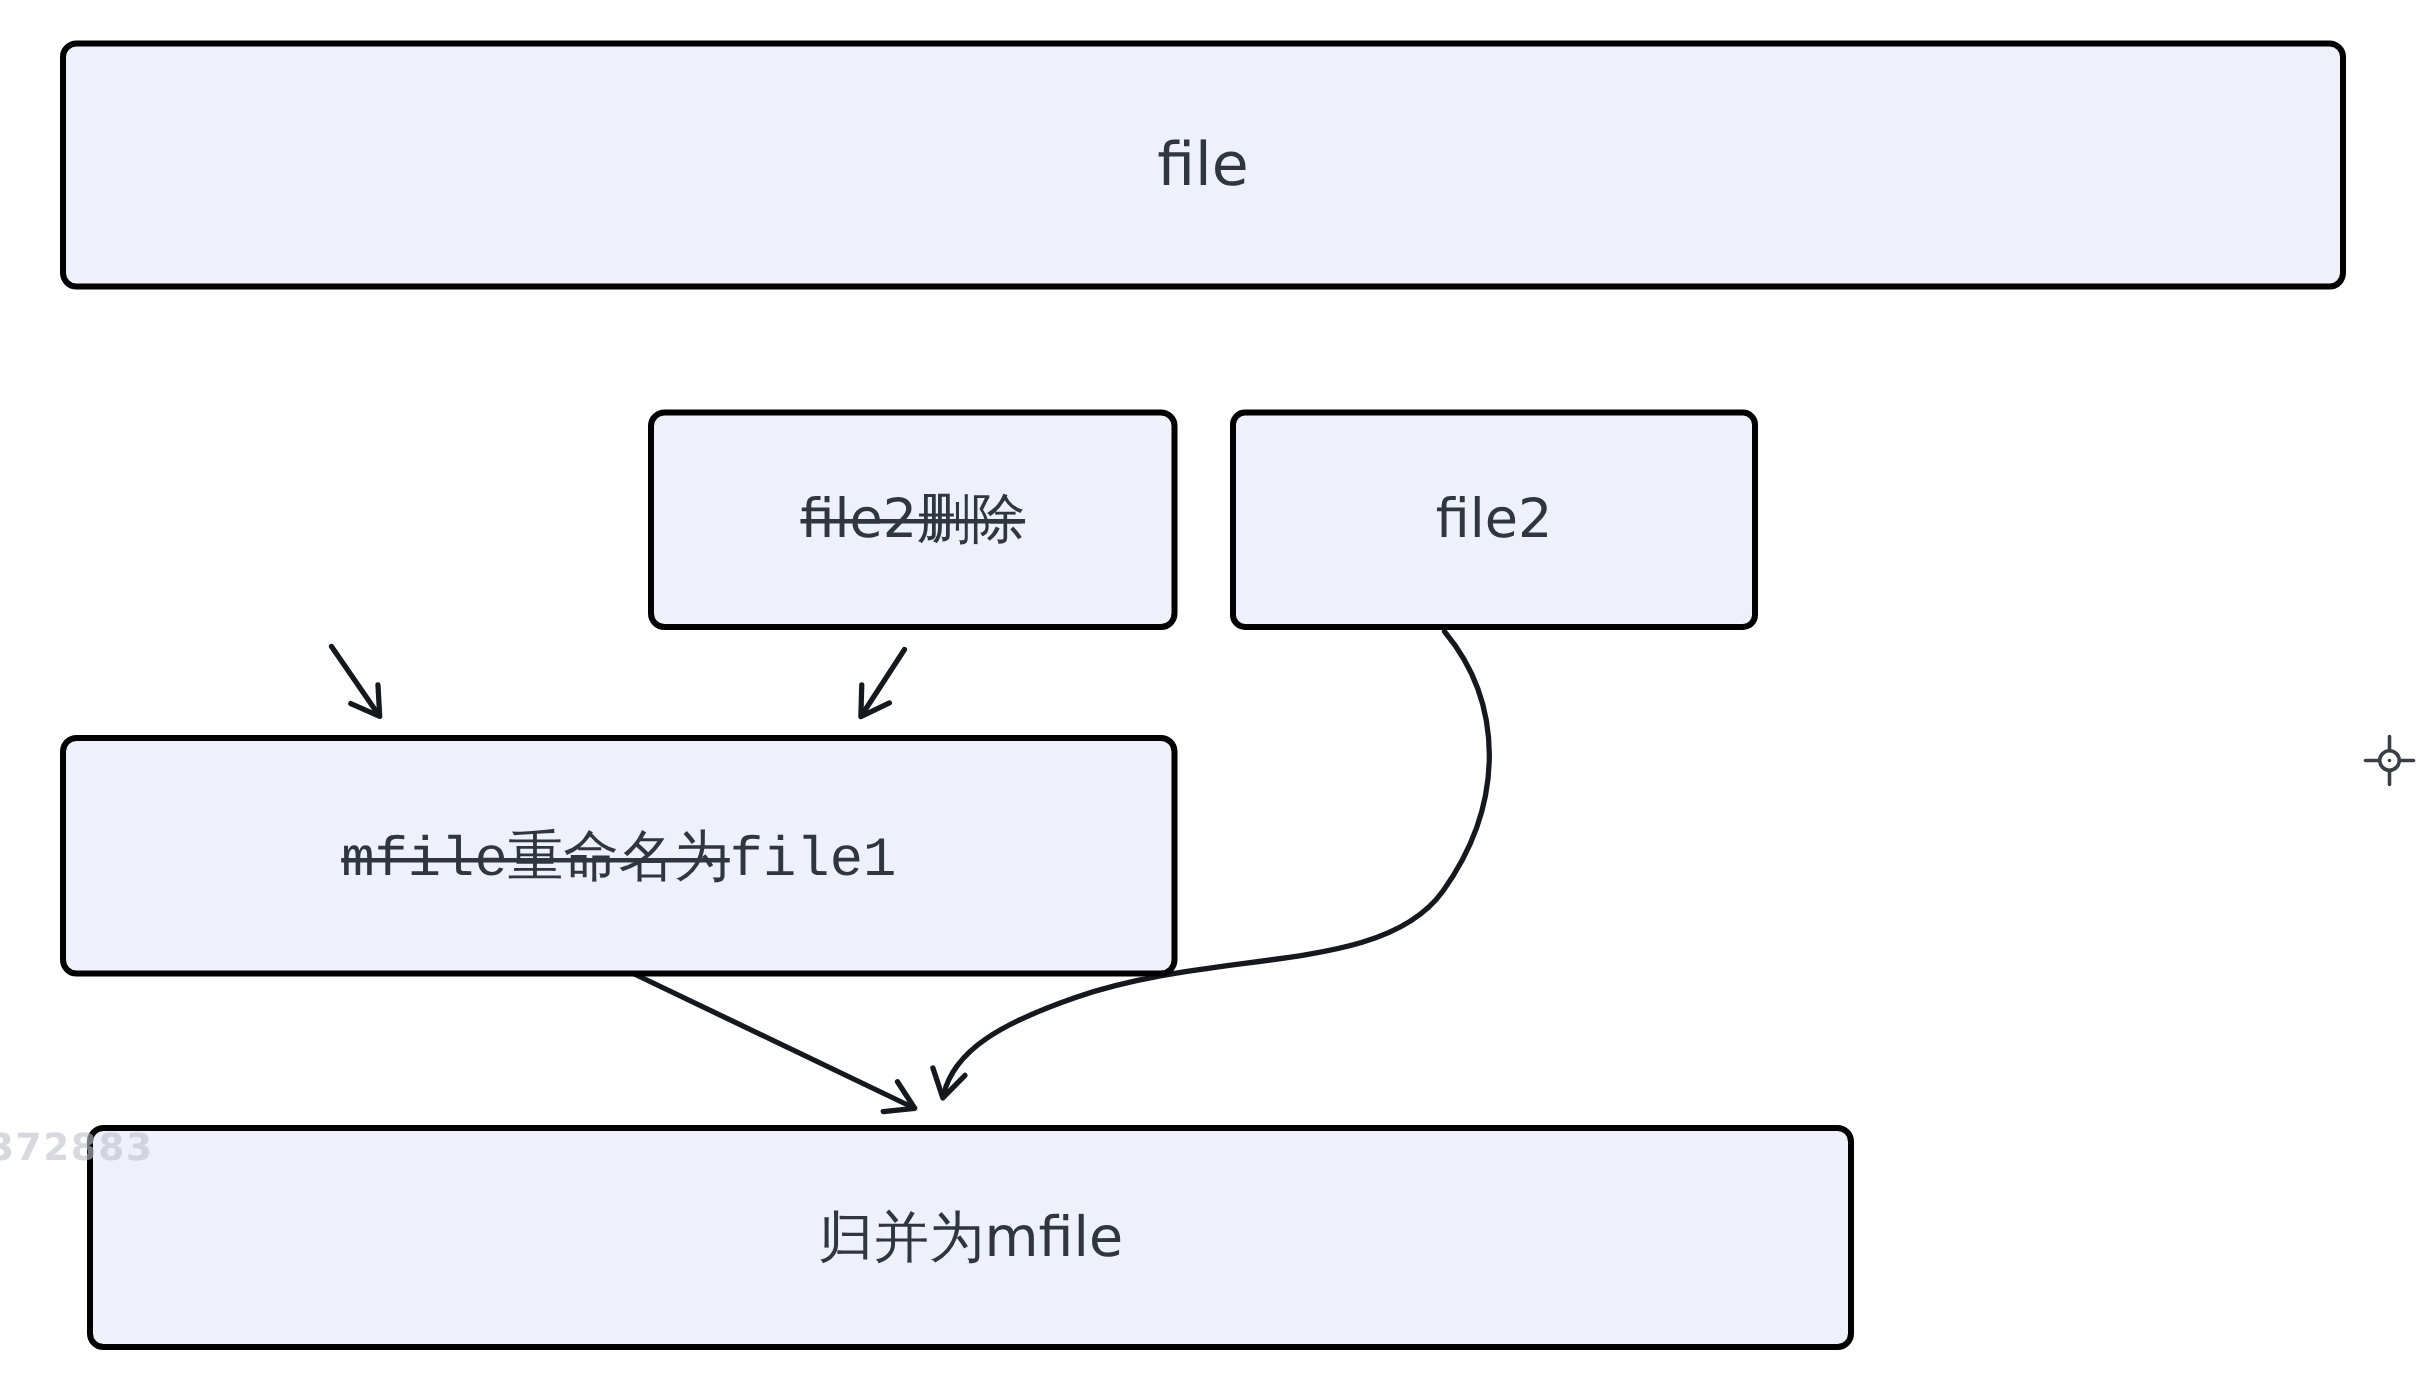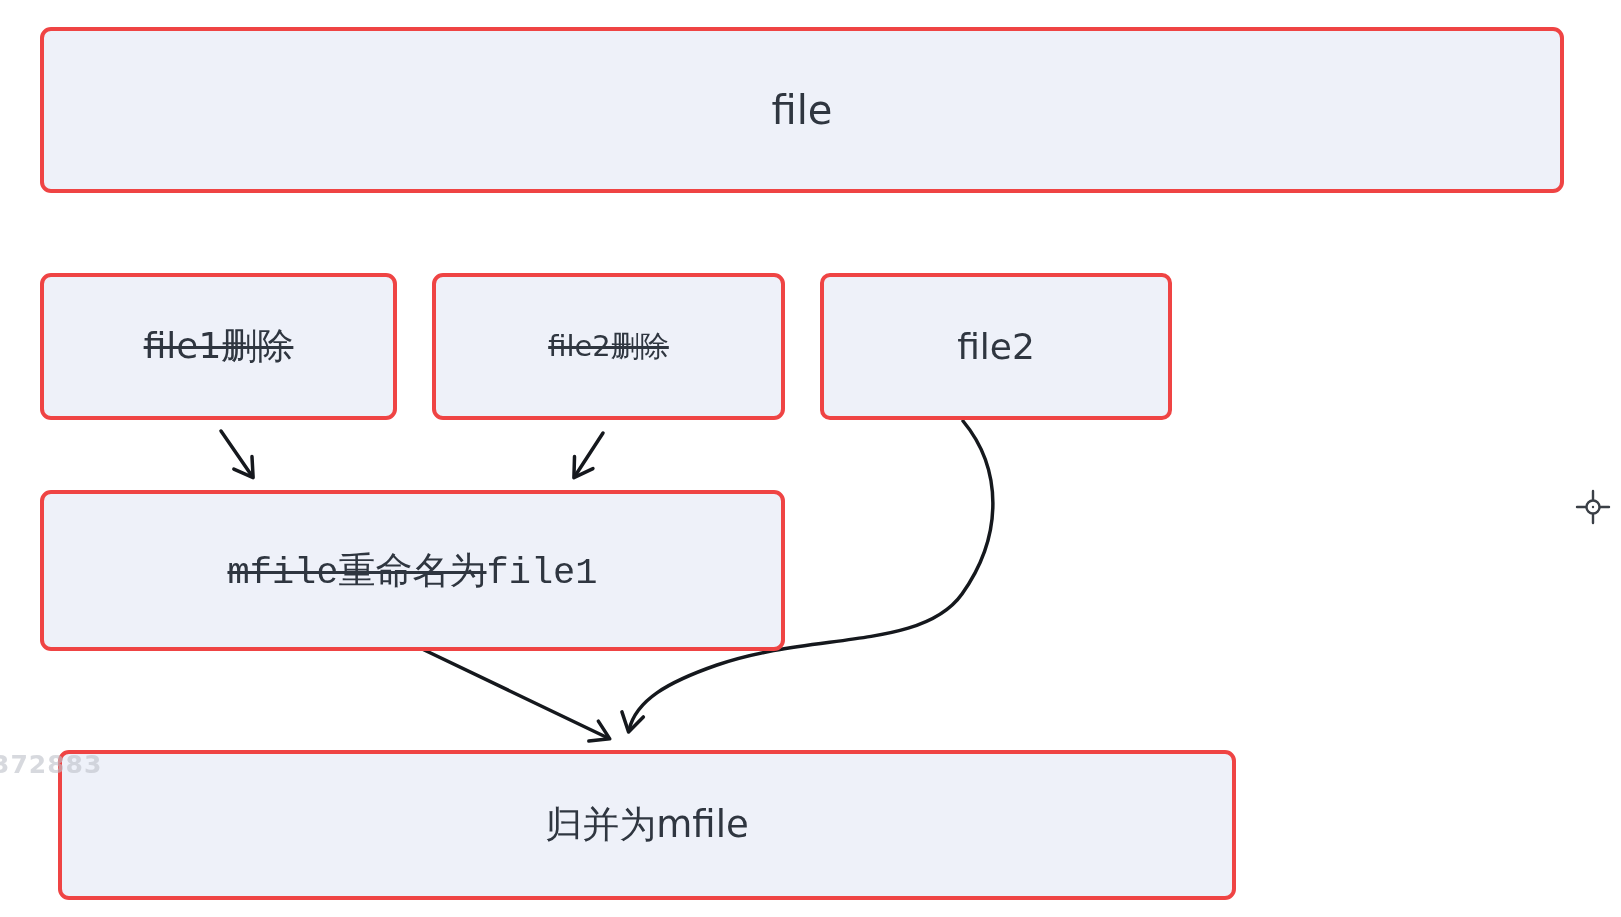--- a/index.html
+++ b/index.html
@@ -13,32 +13,32 @@
   }
   .canvas {
     position: relative;
     width: 1621px;
     height: 917px;
     background: #ffffff;
   }
   .node {
     position: absolute;
     background: #eef1f9;
-    border: 4px solid #ef4444;
+    border: 4px solid #000000;
     border-radius: 11px;
     box-sizing: border-box;
     display: flex;
     align-items: center;
     justify-content: center;
     color: #2f3640;
     text-align: center;
   }
   .node-file    { left: 40px;  top: 27px;  width: 1524px; height: 166px; font-size: 40px; }
   .node-file1d  { left: 40px;  top: 273px; width: 357px;  height: 147px; font-size: 36px; }
-  .node-file2d  { left: 432px; top: 273px; width: 353px;  height: 147px; font-size: 29px; }
+  .node-file2d  { left: 432px; top: 273px; width: 353px;  height: 147px; font-size: 36px; }
   .node-file2   { left: 820px; top: 273px; width: 352px;  height: 147px; font-size: 36px; border-radius: 10px; }
   .node-rename  { left: 40px;  top: 490px; width: 745px;  height: 161px; font-size: 37px; font-family: Liberation Mono, monospace; }
   .node-merge   { left: 40px;  top: 750px; width: 1178px; height: 150px; font-size: 37px; margin-left: 18px; }
   .struck {
     text-decoration: line-through;
     text-decoration-thickness: 3px;
   }
   .arrow-layer {
     position: absolute;
     left: 0; top: 0;
@@ -85,23 +85,20 @@
     <line x1="221" y1="431" x2="252" y2="476" marker-end="url(#arrowhead)"></line>
     <line x1="603" y1="433" x2="575" y2="476" marker-end="url(#arrowhead)"></line>
     <line x1="418" y1="647" x2="608" y2="738" marker-end="url(#arrowhead)"></line>
     <path d="M 963 421 C 1002 468, 1004 535, 962 594 C 922 650, 812 632, 717 665 C 668 682, 636 700, 629 730" marker-end="url(#arrowhead)"></path>
   </svg>
 
   <div class="node node-file">
     <span>file</span>
   </div>
 
-  <div class="node node-file1d">
-    <span class="struck">file1删除</span>
-  </div>
 
   <div class="node node-file2d">
     <span class="struck">file2删除</span>
   </div>
 
   <div class="node node-file2">
     <span>file2</span>
   </div>
 
   <div class="node node-rename">

